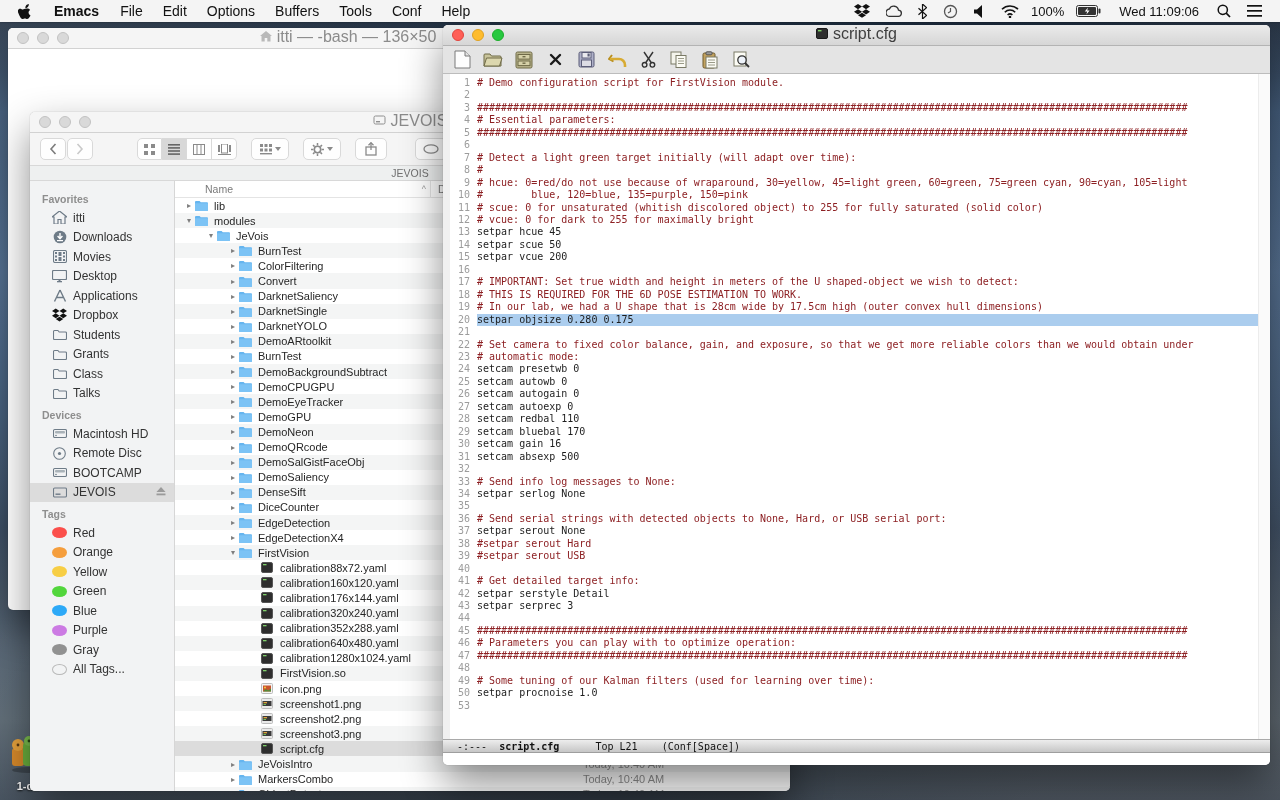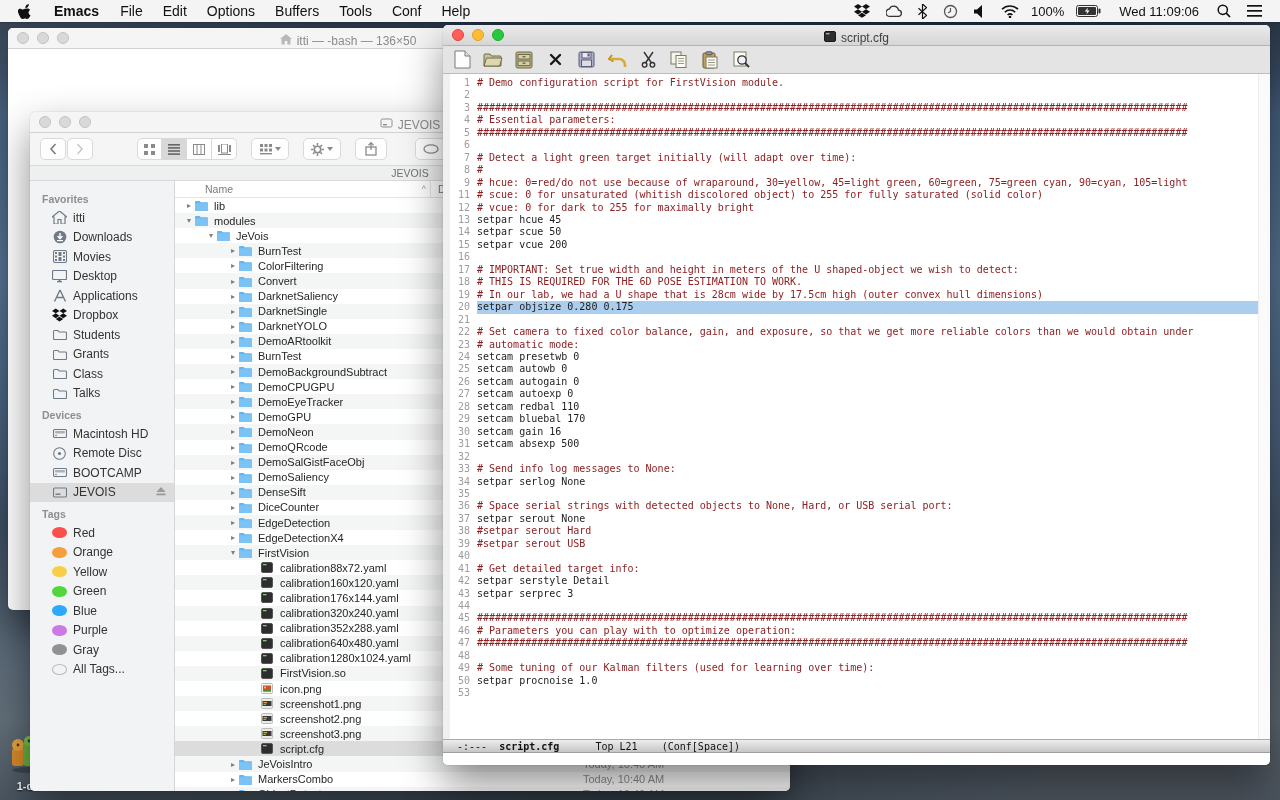--- a/index.html
+++ b/index.html
@@ -24,22 +24,22 @@
   #menubar .apple { padding:0 12px 0 18px; display:flex; align-items:center; }
   #menubar .mitem { padding:0 10px; font-size:14px; color:#111; line-height:22px; }
   #menubar .mitem.bold { font-weight:bold; padding:0 11px; }
   #menubar .right { margin-left:auto; display:flex; align-items:center; height:22px; padding-right:10px; }
   #menubar .sicon { margin:0 8px; display:flex; align-items:center; }
   #menubar .stext { font-size:13px; color:#111; margin:0 4px;text-align:center; }
   #menubar svg { display:block; }
 
   
   .window { position:absolute; border-radius:5px; box-shadow: 0 18px 40px rgba(0,0,0,.45), 0 0 1px rgba(0,0,0,.4); overflow:hidden; background:#fff; }
-  .titlebar { height:21px; position:relative; display:flex; align-items:flex-end; justify-content:center;
-    font-size:12px; color:#8b8b8b; border-bottom:1px solid #d2d2d2; background:#f5f5f5; flex:none; }
+  .titlebar { height:21px; position:relative; display:flex; align-items:flex-start; justify-content:center;
+    font-size:16px; color:#8b8b8b; border-bottom:1px solid #d2d2d2; background:#f5f5f5; flex:none; }
   .titlebar.active { background:linear-gradient(#ebebeb,#d6d6d6); border-bottom:1px solid #b3b3b3; color:#3f3f3f; }
   .lights { position:absolute; left:9px; top:4px; display:flex; gap:8px; }
   .light { width:12px; height:12px; border-radius:50%; background:#d9d9d9; border:0.5px solid #c2c2c2; }
   .light.red{ background:#ff5f57; border-color:#e0443e;} .light.yellow{ background:#febc2e; border-color:#dea123;} .light.green{ background:#28c840; border-color:#1dad2b;}
   .titletext { display:flex; align-items:center; gap:5px; white-space:nowrap; }
 
   
   #terminal { left:8px; top:28px; width:680px; height:582px; z-index:10; }
   #terminal .content { padding:3px 6px; font-family:"DejaVu Sans Mono", monospace; font-size:10px; line-height:13px; color:#202020; }
   #terminal .cursor { display:inline-block; width:6px; height:11px; border:1px solid #9a9a9a; vertical-align:text-bottom; }
@@ -967,20 +967,21 @@
     <div id="etext">
         <div class="eline"><span class="enum">1</span><span class="etxt comment"># Demo configuration script for FirstVision module.</span></div>
         <div class="eline"><span class="enum">2</span><span class="etxt"></span></div>
         <div class="eline"><span class="enum">3</span><span class="etxt comment">######################################################################################################################</span></div>
         <div class="eline"><span class="enum">4</span><span class="etxt comment"># Essential parameters:</span></div>
         <div class="eline"><span class="enum">5</span><span class="etxt comment">######################################################################################################################</span></div>
         <div class="eline"><span class="enum">6</span><span class="etxt"></span></div>
         <div class="eline"><span class="enum">7</span><span class="etxt comment"># Detect a light green target initially (will adapt over time):</span></div>
         <div class="eline"><span class="enum">8</span><span class="etxt comment">#</span></div>
         <div class="eline"><span class="enum">9</span><span class="etxt comment"># hcue: 0=red/do not use because of wraparound, 30=yellow, 45=light green, 60=green, 75=green cyan, 90=cyan, 105=light</span></div>
+        <div class="eline"><span class="enum">10</span><span class="etxt comment">#        blue, 120=blue, 135=purple, 150=pink</span></div>
         <div class="eline"><span class="enum">11</span><span class="etxt comment"># scue: 0 for unsaturated (whitish discolored object) to 255 for fully saturated (solid color)</span></div>
         <div class="eline"><span class="enum">12</span><span class="etxt comment"># vcue: 0 for dark to 255 for maximally bright</span></div>
         <div class="eline"><span class="enum">13</span><span class="etxt">setpar hcue 45</span></div>
         <div class="eline"><span class="enum">14</span><span class="etxt">setpar scue 50</span></div>
         <div class="eline"><span class="enum">15</span><span class="etxt">setpar vcue 200</span></div>
         <div class="eline"><span class="enum">16</span><span class="etxt"></span></div>
         <div class="eline"><span class="enum">17</span><span class="etxt comment"># IMPORTANT: Set true width and height in meters of the U shaped-object we wish to detect:</span></div>
         <div class="eline"><span class="enum">18</span><span class="etxt comment"># THIS IS REQUIRED FOR THE 6D POSE ESTIMATION TO WORK.</span></div>
         <div class="eline"><span class="enum">19</span><span class="etxt comment"># In our lab, we had a U shape that is 28cm wide by 17.5cm high (outer convex hull dimensions)</span></div>
         <div class="eline hl"><span class="enum">20</span><span class="etxt">setpar objsize 0.280 0.175</span></div>
@@ -992,21 +993,21 @@
         <div class="eline"><span class="enum">26</span><span class="etxt">setcam autogain 0</span></div>
         <div class="eline"><span class="enum">27</span><span class="etxt">setcam autoexp 0</span></div>
         <div class="eline"><span class="enum">28</span><span class="etxt">setcam redbal 110</span></div>
         <div class="eline"><span class="enum">29</span><span class="etxt">setcam bluebal 170</span></div>
         <div class="eline"><span class="enum">30</span><span class="etxt">setcam gain 16</span></div>
         <div class="eline"><span class="enum">31</span><span class="etxt">setcam absexp 500</span></div>
         <div class="eline"><span class="enum">32</span><span class="etxt"></span></div>
         <div class="eline"><span class="enum">33</span><span class="etxt comment"># Send info log messages to None:</span></div>
         <div class="eline"><span class="enum">34</span><span class="etxt">setpar serlog None</span></div>
         <div class="eline"><span class="enum">35</span><span class="etxt"></span></div>
-        <div class="eline"><span class="enum">36</span><span class="etxt comment"># Space serial strings with detected objects to None, Hard, or USB serial port:</span></div>
+        <div class="eline"><span class="enum">36</span><span class="etxt comment"># Send serial strings with detected objects to None, Hard, or USB serial port:</span></div>
         <div class="eline"><span class="enum">37</span><span class="etxt">setpar serout None</span></div>
         <div class="eline"><span class="enum">38</span><span class="etxt comment">#setpar serout Hard</span></div>
         <div class="eline"><span class="enum">39</span><span class="etxt comment">#setpar serout USB</span></div>
         <div class="eline"><span class="enum">40</span><span class="etxt"></span></div>
         <div class="eline"><span class="enum">41</span><span class="etxt comment"># Get detailed target info:</span></div>
         <div class="eline"><span class="enum">42</span><span class="etxt">setpar serstyle Detail</span></div>
         <div class="eline"><span class="enum">43</span><span class="etxt">setpar serprec 3</span></div>
         <div class="eline"><span class="enum">44</span><span class="etxt"></span></div>
         <div class="eline"><span class="enum">45</span><span class="etxt comment">######################################################################################################################</span></div>
         <div class="eline"><span class="enum">46</span><span class="etxt comment"># Parameters you can play with to optimize operation:</span></div>

